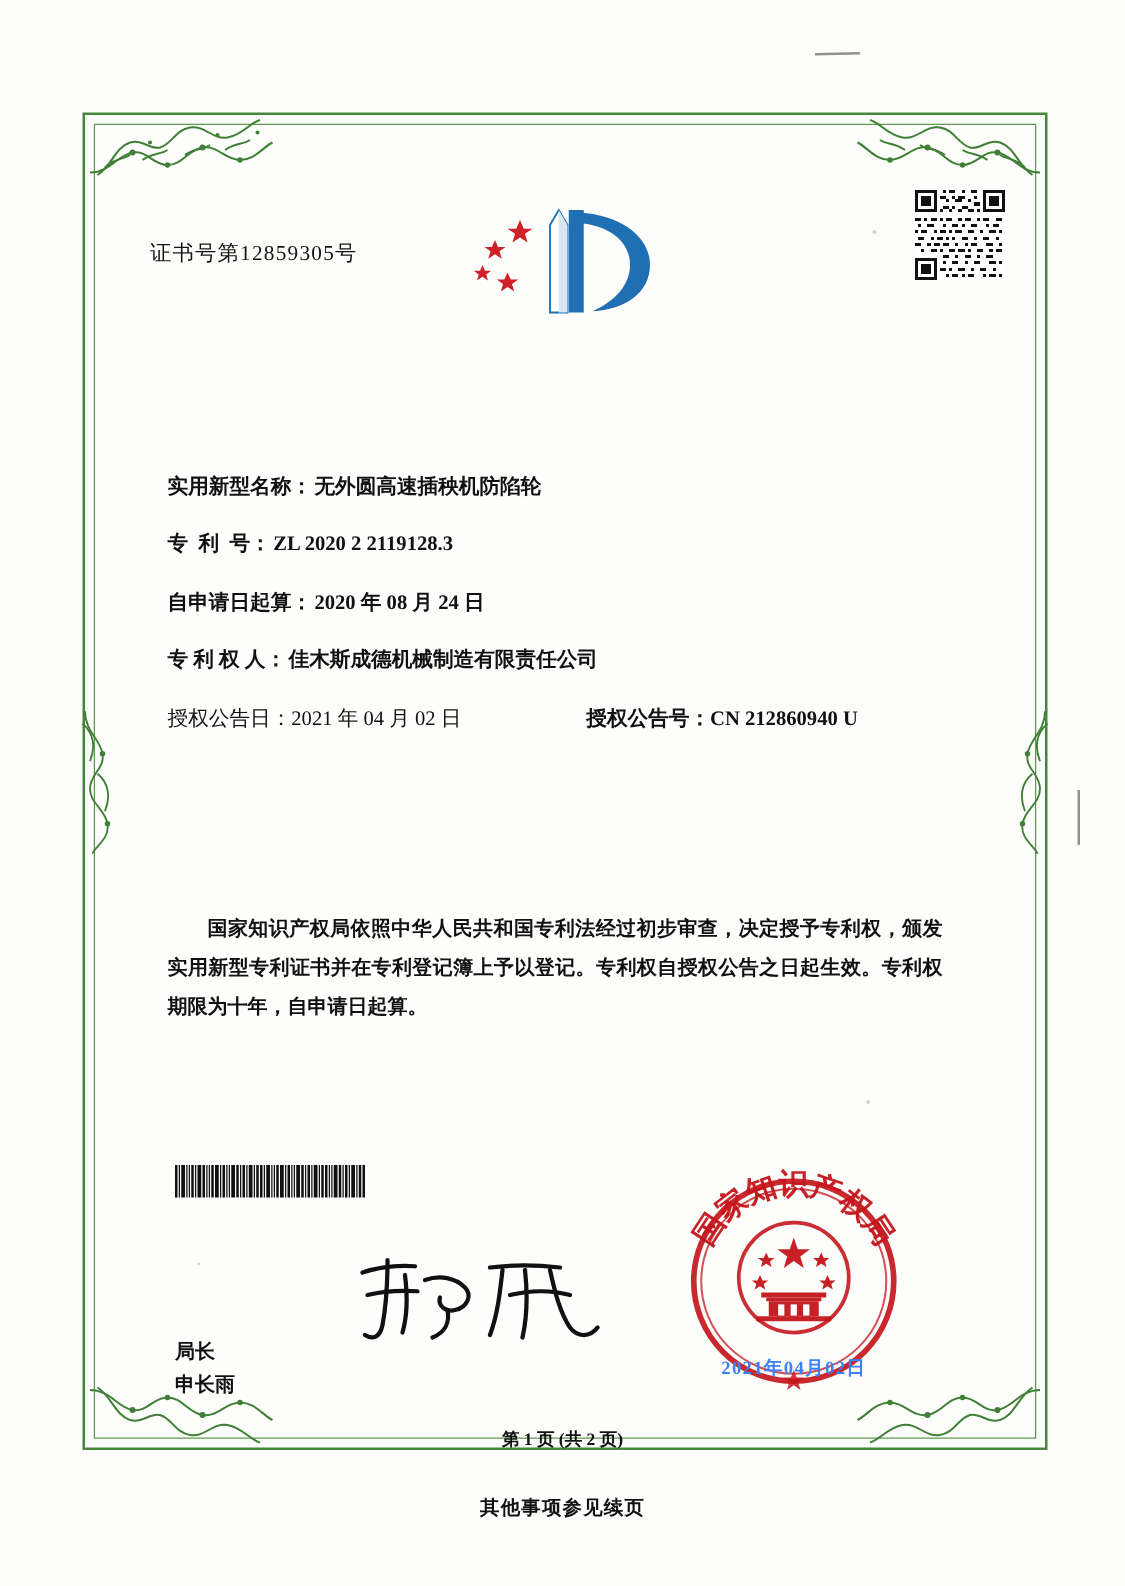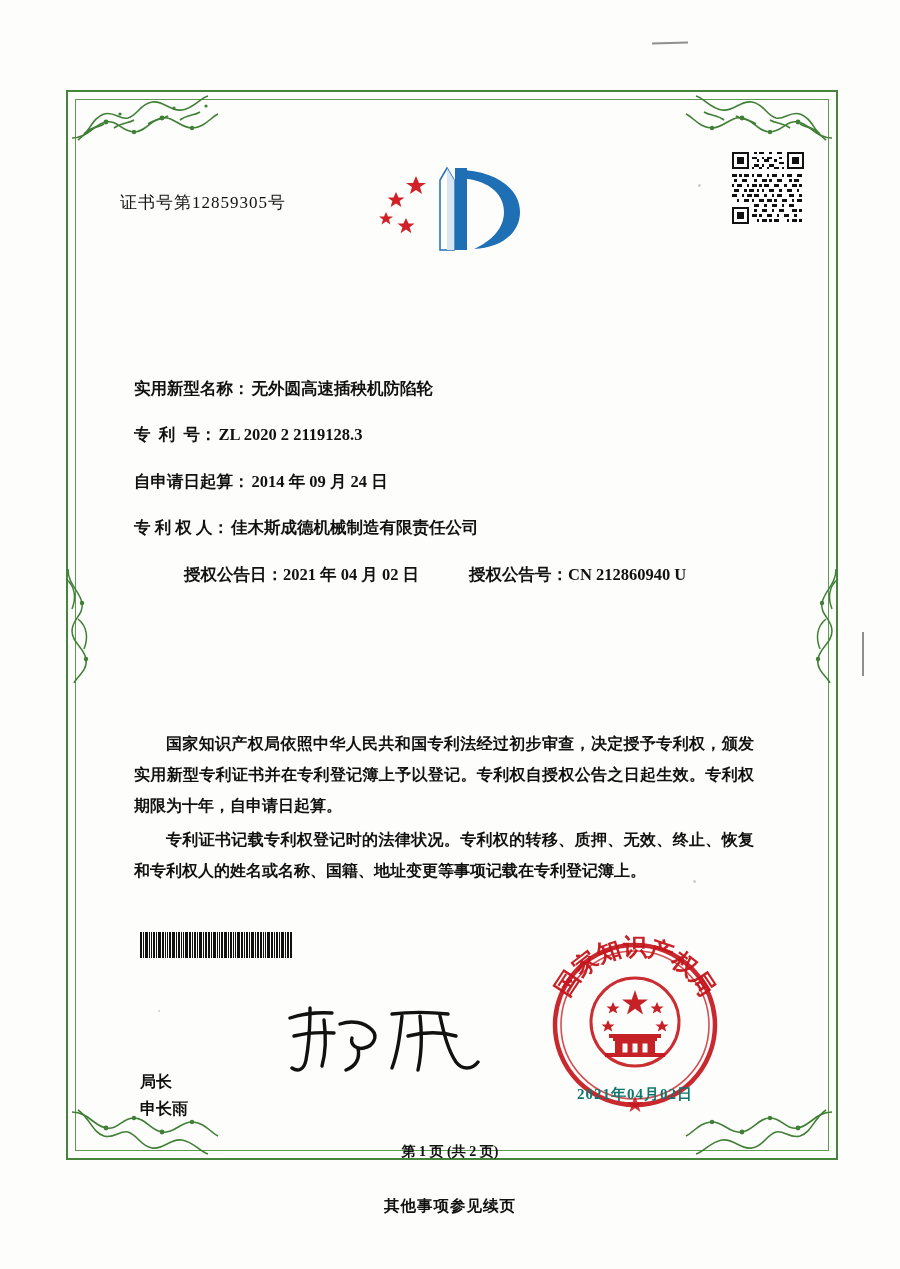--- a/index.html
+++ b/index.html
@@ -147,21 +147,21 @@
     font-weight: 600;
     margin-left: 2px;
   }
 
   .dual-row {
     display: flex;
     align-items: baseline;
     font-size: 16.5px;
     margin-bottom: 18px;
   }
-  .dual-row .left { flex: 0 0 335px; font-weight:700;text-align:center; }
+  .dual-row .left { flex: 0 0 335px; font-weight:400; }
   .dual-row .right { font-weight:600; }
 
   
   .para-wrap {
     position: absolute;
     left: 134px;
     top: 728px;
     width: 636px;
     font-size: 16px;
     line-height: 1.95;
@@ -210,21 +210,21 @@
     left: 540px;
     top: 930px;
     width: 190px;
     height: 190px;
   }
   .seal .seal-date {
     position: absolute;
     left: 0; right: 0;
     bottom: 16px;
     text-align: center;
-    color: #0f766e;
+    color: #3b82f6;
     font-size: 15px;
     letter-spacing: 1px;
     font-weight: 700;
     font-family: "Liberation Serif", serif;
   }
 
   
   .page-num {
     position: absolute;
     left: 0; right: 0;
@@ -495,40 +495,39 @@
     <div class="field-row">
       <span class="field-label">实用新型名称：</span>
       <span class="field-value">无外圆高速插秧机防陷轮</span>
     </div>
     <div class="field-row">
       <span class="field-label">专  利  号：</span>
       <span class="field-value">ZL 2020 2 2119128.3</span>
     </div>
     <div class="field-row">
       <span class="field-label">自申请日起算：</span>
-      <span class="field-value">2014 年 09 月 24 日</span>
+      <span class="field-value">2020 年 08 月 24 日</span>
     </div>
     <div class="field-row">
       <span class="field-label">专 利 权 人：</span>
       <span class="field-value">佳木斯成德机械制造有限责任公司</span>
     </div>
 
     <div class="dual-row">
       <span class="left">
         <span>授权公告日：</span><span>2021 年 04 月 02 日</span>
       </span>
       <span class="right">
         <span>授权公告号：</span><span>CN 212860940 U</span>
       </span>
     </div>
   </div>
 
   <div class="para-wrap">
     <p class="para">国家知识产权局依照中华人民共和国专利法经过初步审查，决定授予专利权，颁发实用新型专利证书并在专利登记簿上予以登记。专利权自授权公告之日起生效。专利权期限为十年，自申请日起算。</p>
-    <p class="para">专利证书记载专利权登记时的法律状况。专利权的转移、质押、无效、终止、恢复和专利权人的姓名或名称、国籍、地址变更等事项记载在专利登记簿上。</p>
   </div>
 
   <div class="barcode">
     <i style="width:2px"></i>
       <i style="width:1px"></i>
       <i style="width:3px"></i>
       <i style="width:1px"></i>
     <i style="width:1px"></i>
       <i style="width:2px"></i>
       <i style="width:1px"></i>

